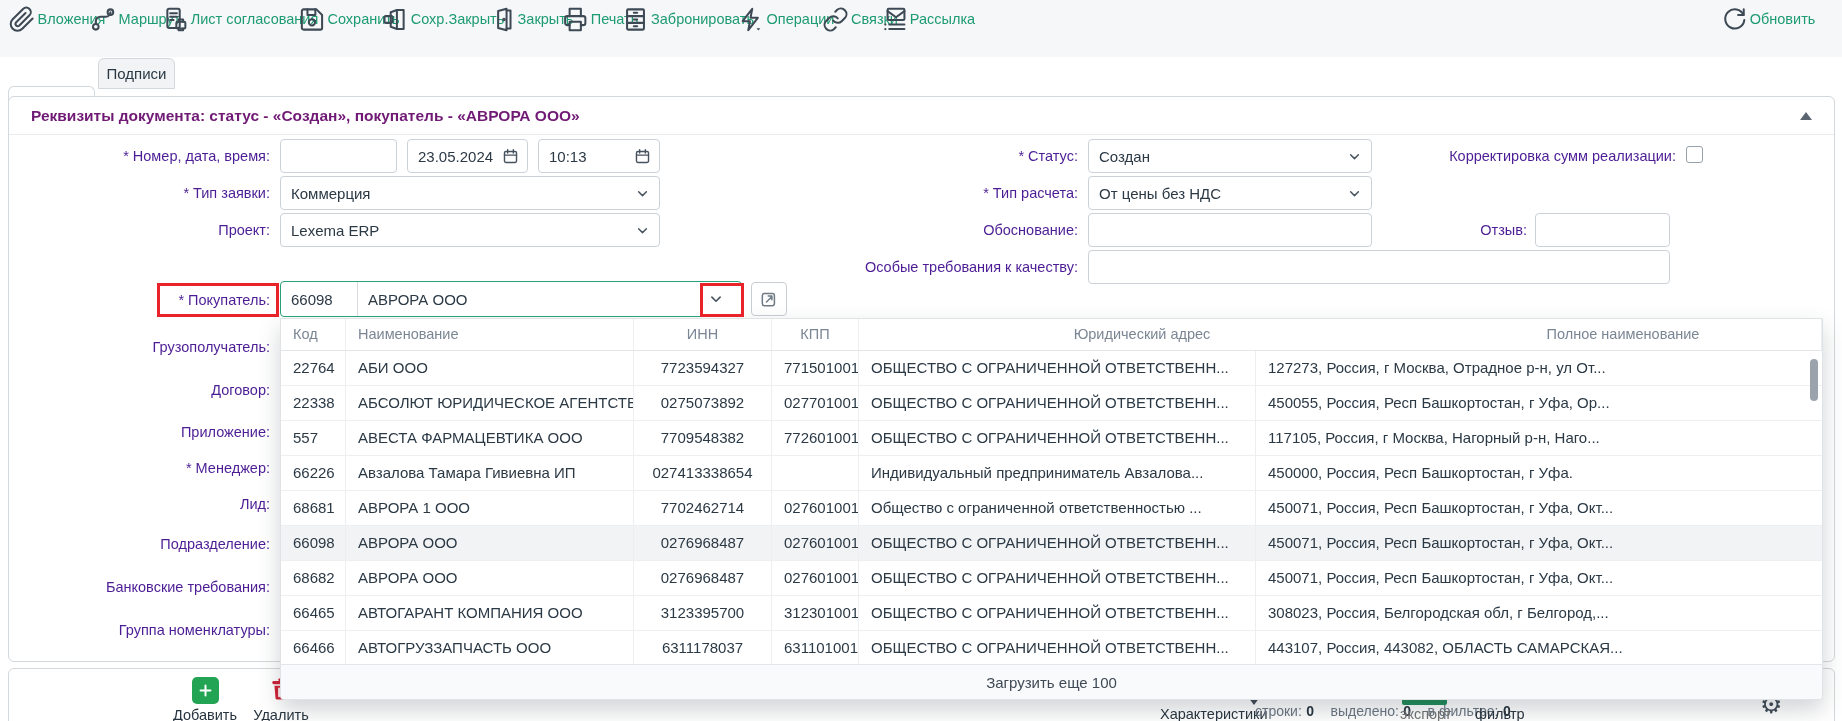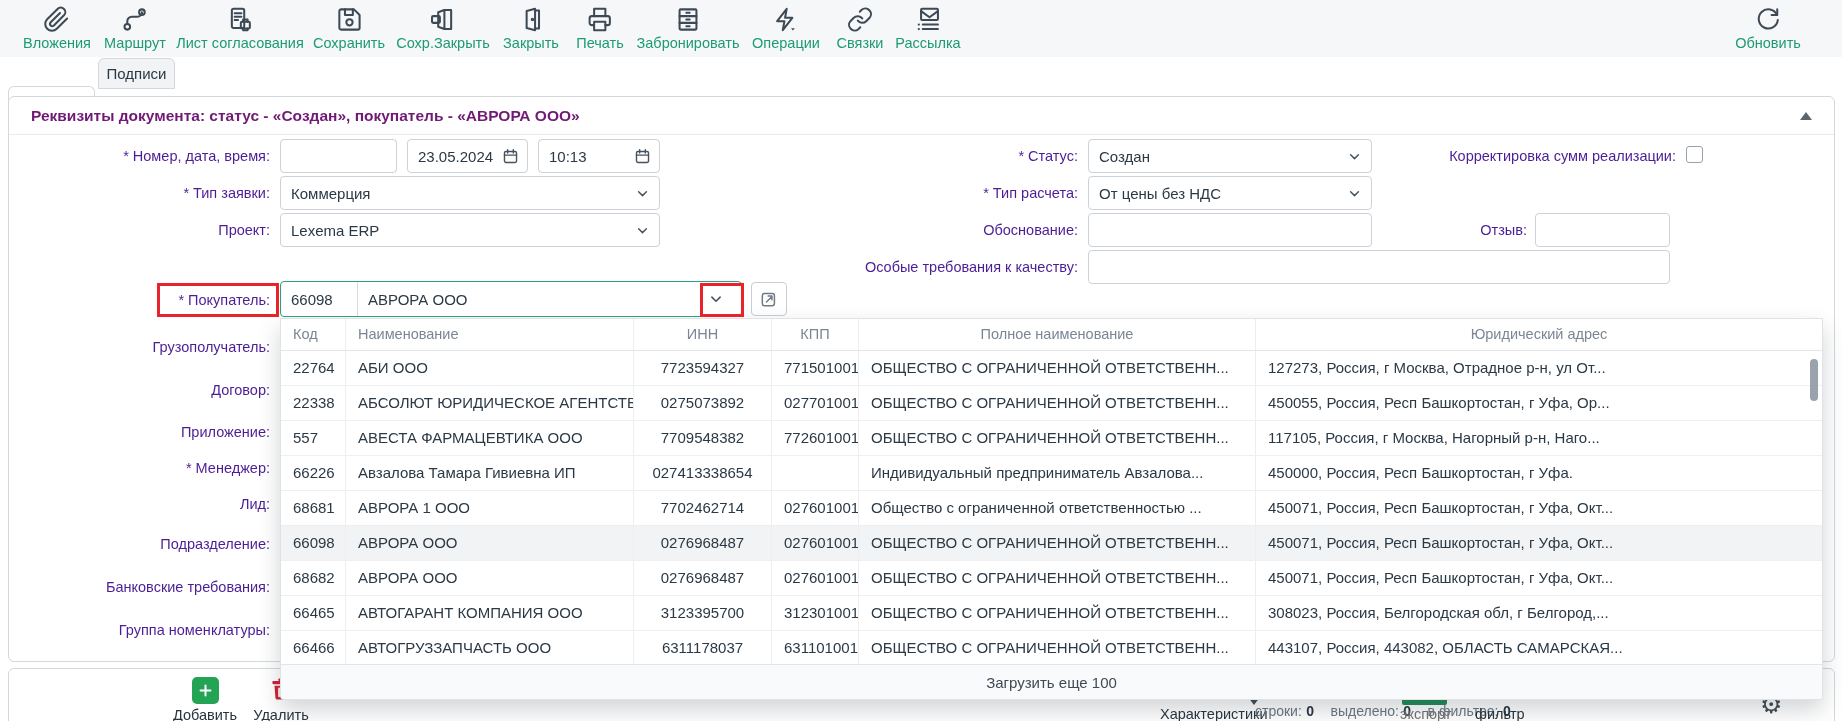--- a/index.html
+++ b/index.html
@@ -1,20 +1,20 @@
 <!DOCTYPE html>
 <html><head>
 <meta charset="utf-8">
 <style>
   html,body{margin:0;padding:0;background:#fff;}
   .stage{position:relative;width:1842px;height:721px;overflow:hidden;background:#fff;
          font-family:"Liberation Sans",sans-serif;color:#2b3945;}
   
   .topbar{position:absolute;left:0;top:0;width:100%;height:57px;background:#f6f7f8;}
-  .tb-item{position:absolute;top:6px;display:flex;flex-direction:column;align-items:center;gap:2px;
+  .tb-item{position:absolute;top:6px;display:flex;align-items:center;gap:2px;
            transform:translateX(-50%);cursor:pointer;}
   .tb-item svg{width:27px;height:27px;stroke:#3d4955;fill:none;stroke-width:1.8;
                stroke-linecap:round;stroke-linejoin:round;}
   .tb-label{color:#1d9b71;font-size:14.5px;white-space:nowrap;line-height:17px;}
   
   .tab{position:absolute;top:58px;height:31px;box-sizing:border-box;border:1px solid #d3d8dc;
        border-radius:6px 6px 0 0;display:flex;align-items:center;justify-content:center;
        font-size:15px;color:#2b3945;cursor:pointer;}
   .tab.active{background:#fff;border-bottom-color:#fff;}
   .tab.inactive{background:#f1f3f4;}
@@ -289,22 +289,22 @@
   <input class="inp" style="left: 1535px; top: 213px; width: 135px;" value="">
   <input class="inp" style="left: 1088px; top: 250px; width: 582px;" value="">
   <div class="checkbox" style="left:1686px;top:146px;"></div>
 
   <div class="dropdown">
     <div class="dhead">
       <div class="dc c0">Код</div>
       <div class="dc c1">Наименование</div>
       <div class="dc c2">ИНН</div>
       <div class="dc c3">КПП</div>
+      <div class="dc c5 last">Юридический адрес</div>
       <div class="dc c4">Полное наименование</div>
-      <div class="dc c5 last">Юридический адрес</div>
     </div>
     <div class="drow">
       <div class="dc c0">22764</div>
       <div class="dc c1">АБИ ООО</div>
       <div class="dc c2">7723594327</div>
       <div class="dc c3">771501001</div>
       <div class="dc c4">ОБЩЕСТВО С ОГРАНИЧЕННОЙ ОТВЕТСТВЕНН...</div>
       <div class="dc c5 last">127273, Россия, г Москва, Отрадное р-н, ул От...</div>
     </div>
     <div class="drow">

